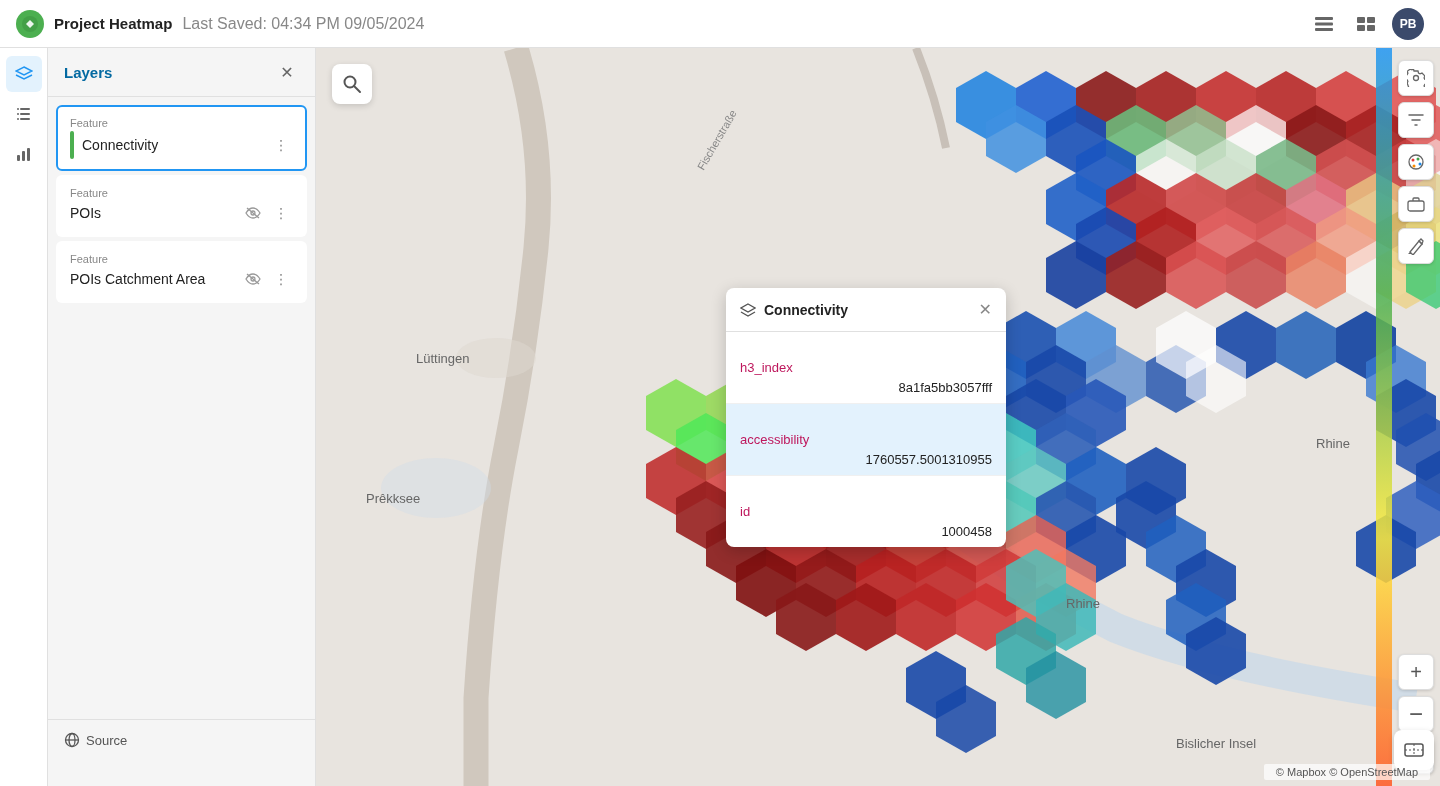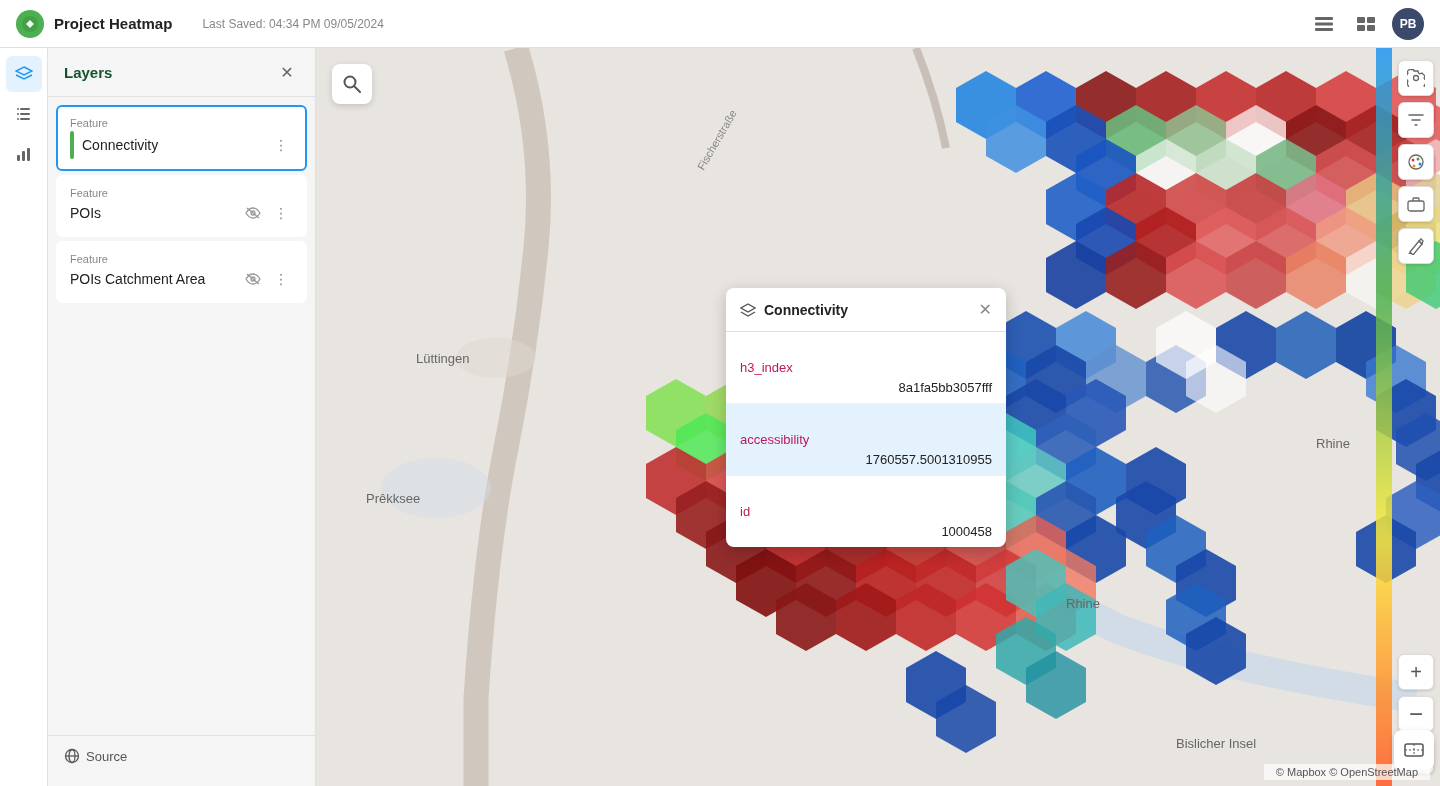--- a/index.html
+++ b/index.html
@@ -11,21 +11,21 @@
       background: #fff; border-bottom: 1px solid #e0e0e0;
       display: flex; align-items: center; padding: 0 16px; z-index: 100;
       gap: 10px;
     }
     #header .app-logo {
       width: 28px; height: 28px; background: #4CAF50; border-radius: 50%;
       display: flex; align-items: center; justify-content: center;
       color: white; font-size: 14px; font-weight: bold; flex-shrink: 0;
     }
     #header .project-title { font-weight: 600; font-size: 15px; color: #222; }
-    #header .last-saved { font-size: 12px; color: #888; margin-left: 20px; }
+    #header .last-saved { font-size: 16px; color: #888; margin-left: 0; }
     #header .spacer { flex: 1; }
     #header .header-icon {
       width: 32px; height: 32px; display: flex; align-items: center;
       justify-content: center; cursor: pointer; color: #555;
       border-radius: 4px;
     }
     #header .avatar {
       width: 32px; height: 32px; background: #3b4a6b; border-radius: 50%;
       display: flex; align-items: center; justify-content: center;
       color: white; font-size: 12px; font-weight: 600;
@@ -49,21 +49,21 @@
     #layers-panel {
       position: absolute; left: 48px; top: 48px; width: 268px; bottom: 0;
       background: #f5f5f5; border-right: 1px solid #e0e0e0;
       display: flex; flex-direction: column; z-index: 80;
     }
     #layers-header {
       display: flex; align-items: center; padding: 12px 16px;
       background: #f5f5f5; border-bottom: 1px solid #e0e0e0;
     }
     #layers-header .layers-title {
-      font-weight: 600; font-size: 15px; color: #14532d; flex: 1;
+      font-weight: 600; font-size: 15px; color: #0369a1; flex: 1;
     }
     #layers-header .close-btn {
       width: 24px; height: 24px; display: flex; align-items: center;
       justify-content: center; cursor: pointer; color: #666; font-size: 16px;
       border-radius: 4px;
     }
 
     #layers-list { flex: 1; overflow-y: auto; padding: 8px; display: flex; flex-direction: column; gap: 4px; }
 
     .layer-item {
@@ -90,21 +90,21 @@
       justify-content: center; color: #888; cursor: pointer; border-radius: 3px;
       font-size: 14px;
     }
 
     #layers-footer {
       padding: 12px 16px; border-top: 1px solid #e0e0e0;
       background: #f5f5f5;
     }
     .source-row {
       display: flex; align-items: center; gap: 6px;
-      margin-bottom: 10px; color: #555; font-size: 13px;
+      margin-bottom: 26px; color: #555; font-size: 13px;
     }
     .add-layer-btn {
       width: 100%; padding: 9px; background: #43a047; color: white;
       border: none; border-radius: 6px; font-size: 14px; font-weight: 500;
       cursor: pointer; display: flex; align-items: center; justify-content: center;
       gap: 6px;
     }
 
     
     #map-area {

